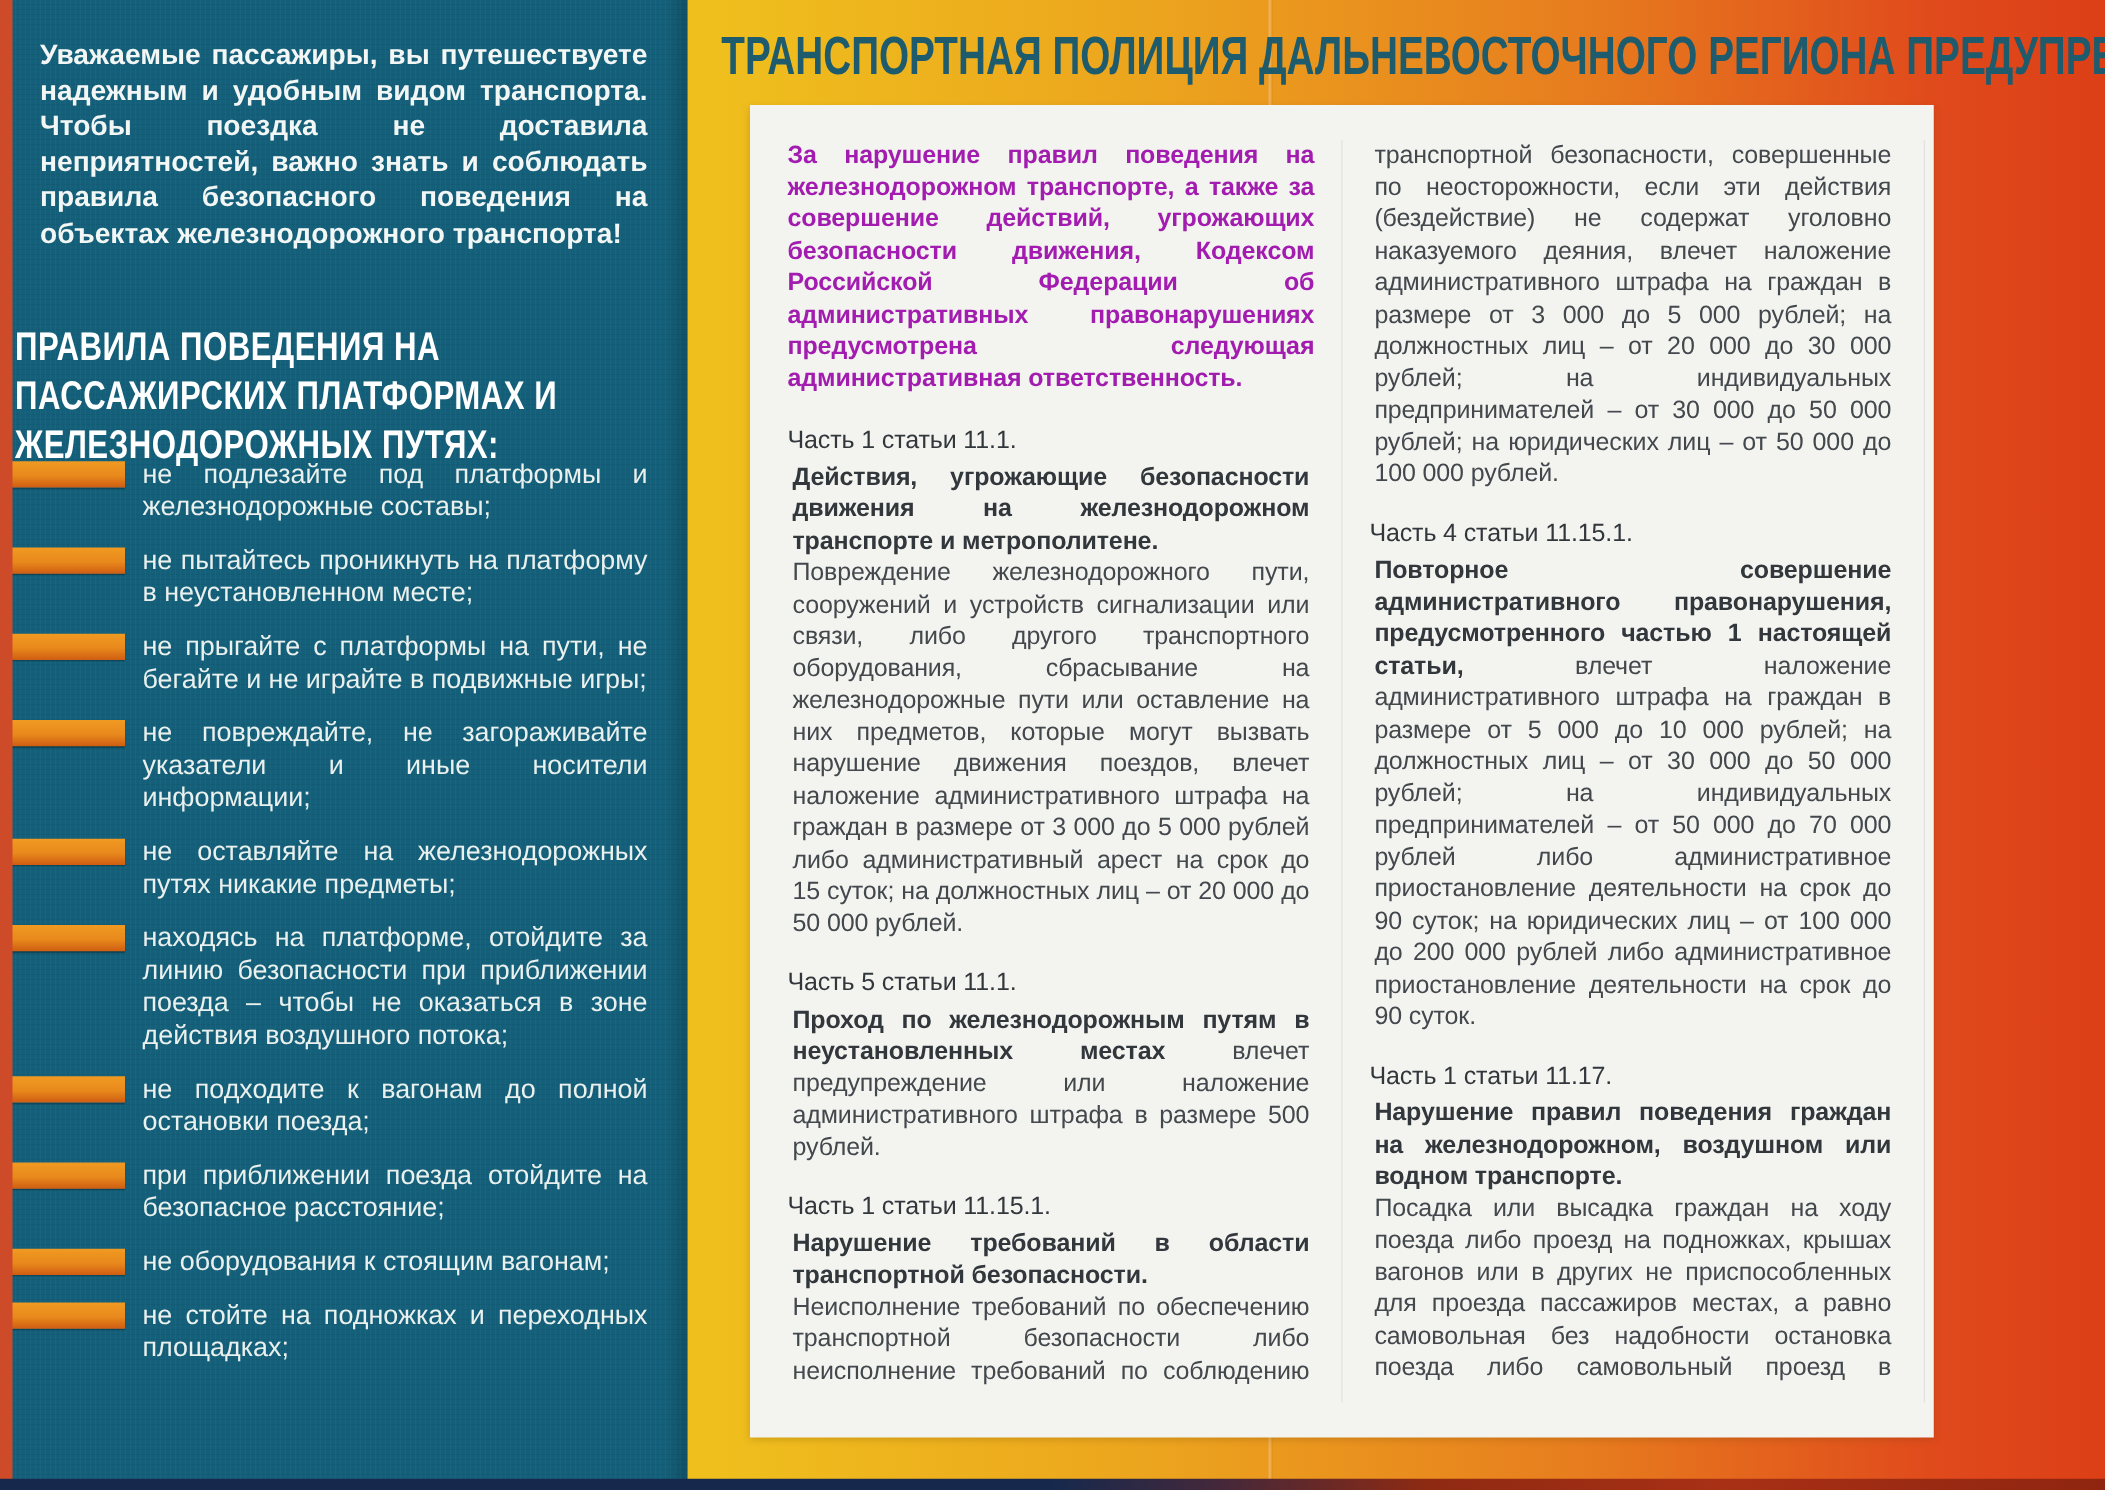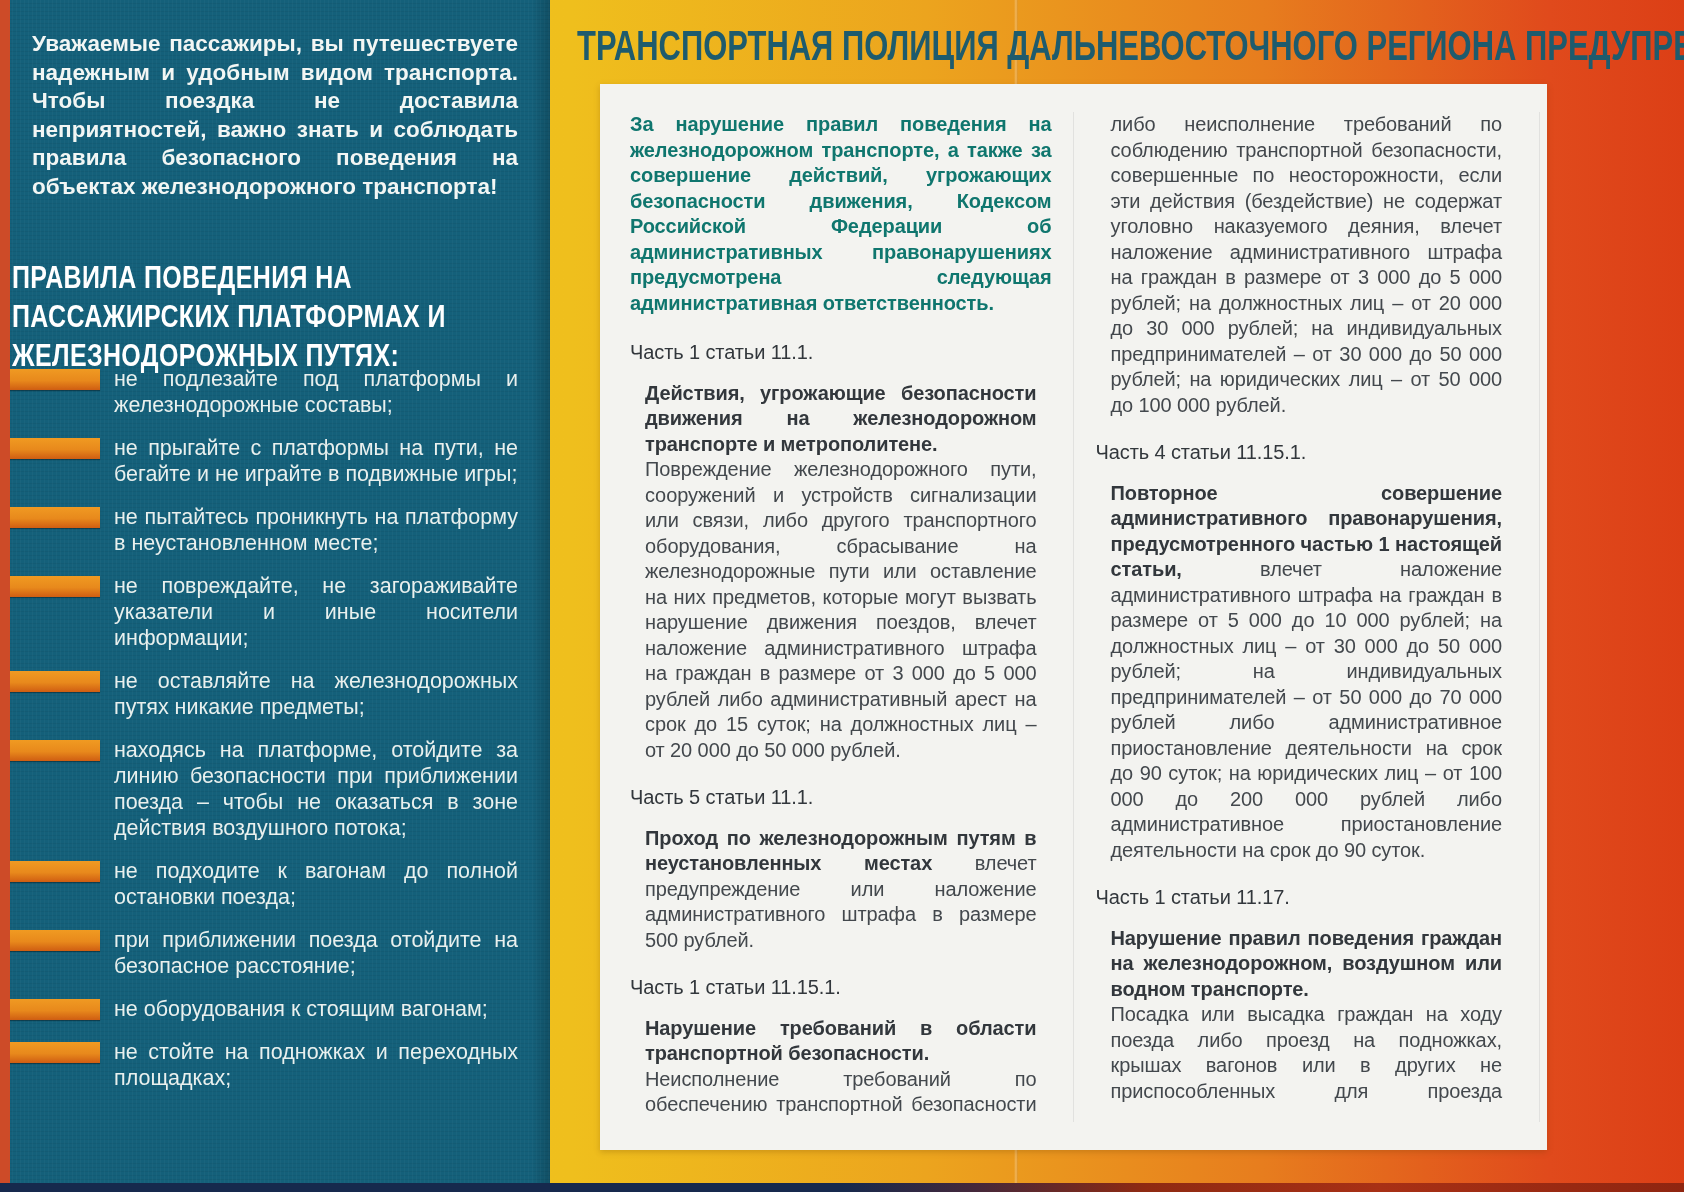--- a/index.html
+++ b/index.html
@@ -50,46 +50,46 @@
   
   .panel{
     position:absolute;left:600px;top:84px;width:947px;height:1066px;z-index:2;
     background:#f3f3f0;box-shadow:0 2px 6px rgba(100,60,0,.25);
     box-sizing:border-box;padding:28px 30px;
     column-count:2;column-gap:44px;column-fill:auto;
     column-rule:1px solid rgba(0,0,0,.07);
     font-size:20px;line-height:25.5px;color:#43484d;text-align:justify;
     letter-spacing:-.1px;overflow:hidden;
   }
-  .intro-teal{margin:0 0 24px 0;font-weight:bold;color:#0f766e;}
+  .intro-teal{margin:0 0 24px 0;font-weight:bold;color:#a21caf;}
   .section{margin:0 0 22px 0;}
   .s-title{margin:0;font-size:20px;line-height:25.5px;font-weight:normal;color:#32373c;}
-  .s-body{margin:15px;}
+  .s-body{margin:4px;}
   .b{font-weight:bold;color:#32373c;}
   .b.block{display:block;}
 
   
   .bottom-strip{position:absolute;left:0;bottom:0;width:1684px;height:9px;z-index:4;
     background:linear-gradient(90deg,#16294d 0%,#16294d 50%,#45283a 58%,#8f2a12 68%,#a83015 82%,#8f2510 100%);}
 </style>
 </head>
 <body>
 
 <div class="page">
 
   <div class="crease"></div>
 
   <div class="left-panel">
     <div class="red-stripe"></div>
     <p class="lp-intro">Уважаемые пассажиры, вы путешествуете надежным и удобным видом транспорта. Чтобы поездка не доставила неприятностей, важно знать и соблюдать правила безопасного поведения на объектах железнодорожного транспорта!</p>
     <h2 class="lp-heading">ПРАВИЛА ПОВЕДЕНИЯ НА ПАССАЖИРСКИХ ПЛАТФОРМАХ И ЖЕЛЕЗНОДОРОЖНЫХ ПУТЯХ:</h2>
     <ul class="rules">
       <li class="rule"><span class="bar"></span><span>не подлезайте под платформы и железнодорожные составы;</span></li>
+      <li class="rule"><span class="bar"></span><span>не пытайтесь проникнуть на платформу в неустановленном месте;</span></li>
       <li class="rule"><span class="bar"></span><span>не прыгайте с платформы на пути, не бегайте и не играйте в подвижные игры;</span></li>
-      <li class="rule"><span class="bar"></span><span>не пытайтесь проникнуть на платформу в неустановленном месте;</span></li>
       <li class="rule"><span class="bar"></span><span>не повреждайте, не загораживайте указатели и иные носители информации;</span></li>
       <li class="rule"><span class="bar"></span><span>не оставляйте на железнодорожных путях никакие предметы;</span></li>
       <li class="rule"><span class="bar"></span><span>находясь на платформе, отойдите за линию безопасности при приближении поезда – чтобы не оказаться в зоне действия воздушного потока;</span></li>
       <li class="rule"><span class="bar"></span><span>не подходите к вагонам до полной остановки поезда;</span></li>
       <li class="rule"><span class="bar"></span><span>при приближении поезда отойдите на безопасное расстояние;</span></li>
       <li class="rule"><span class="bar"></span><span>не оборудования к стоящим вагонам;</span></li>
       <li class="rule"><span class="bar"></span><span>не стойте на подножках и переходных площадках;</span></li>
 
     </ul>
   </div>

